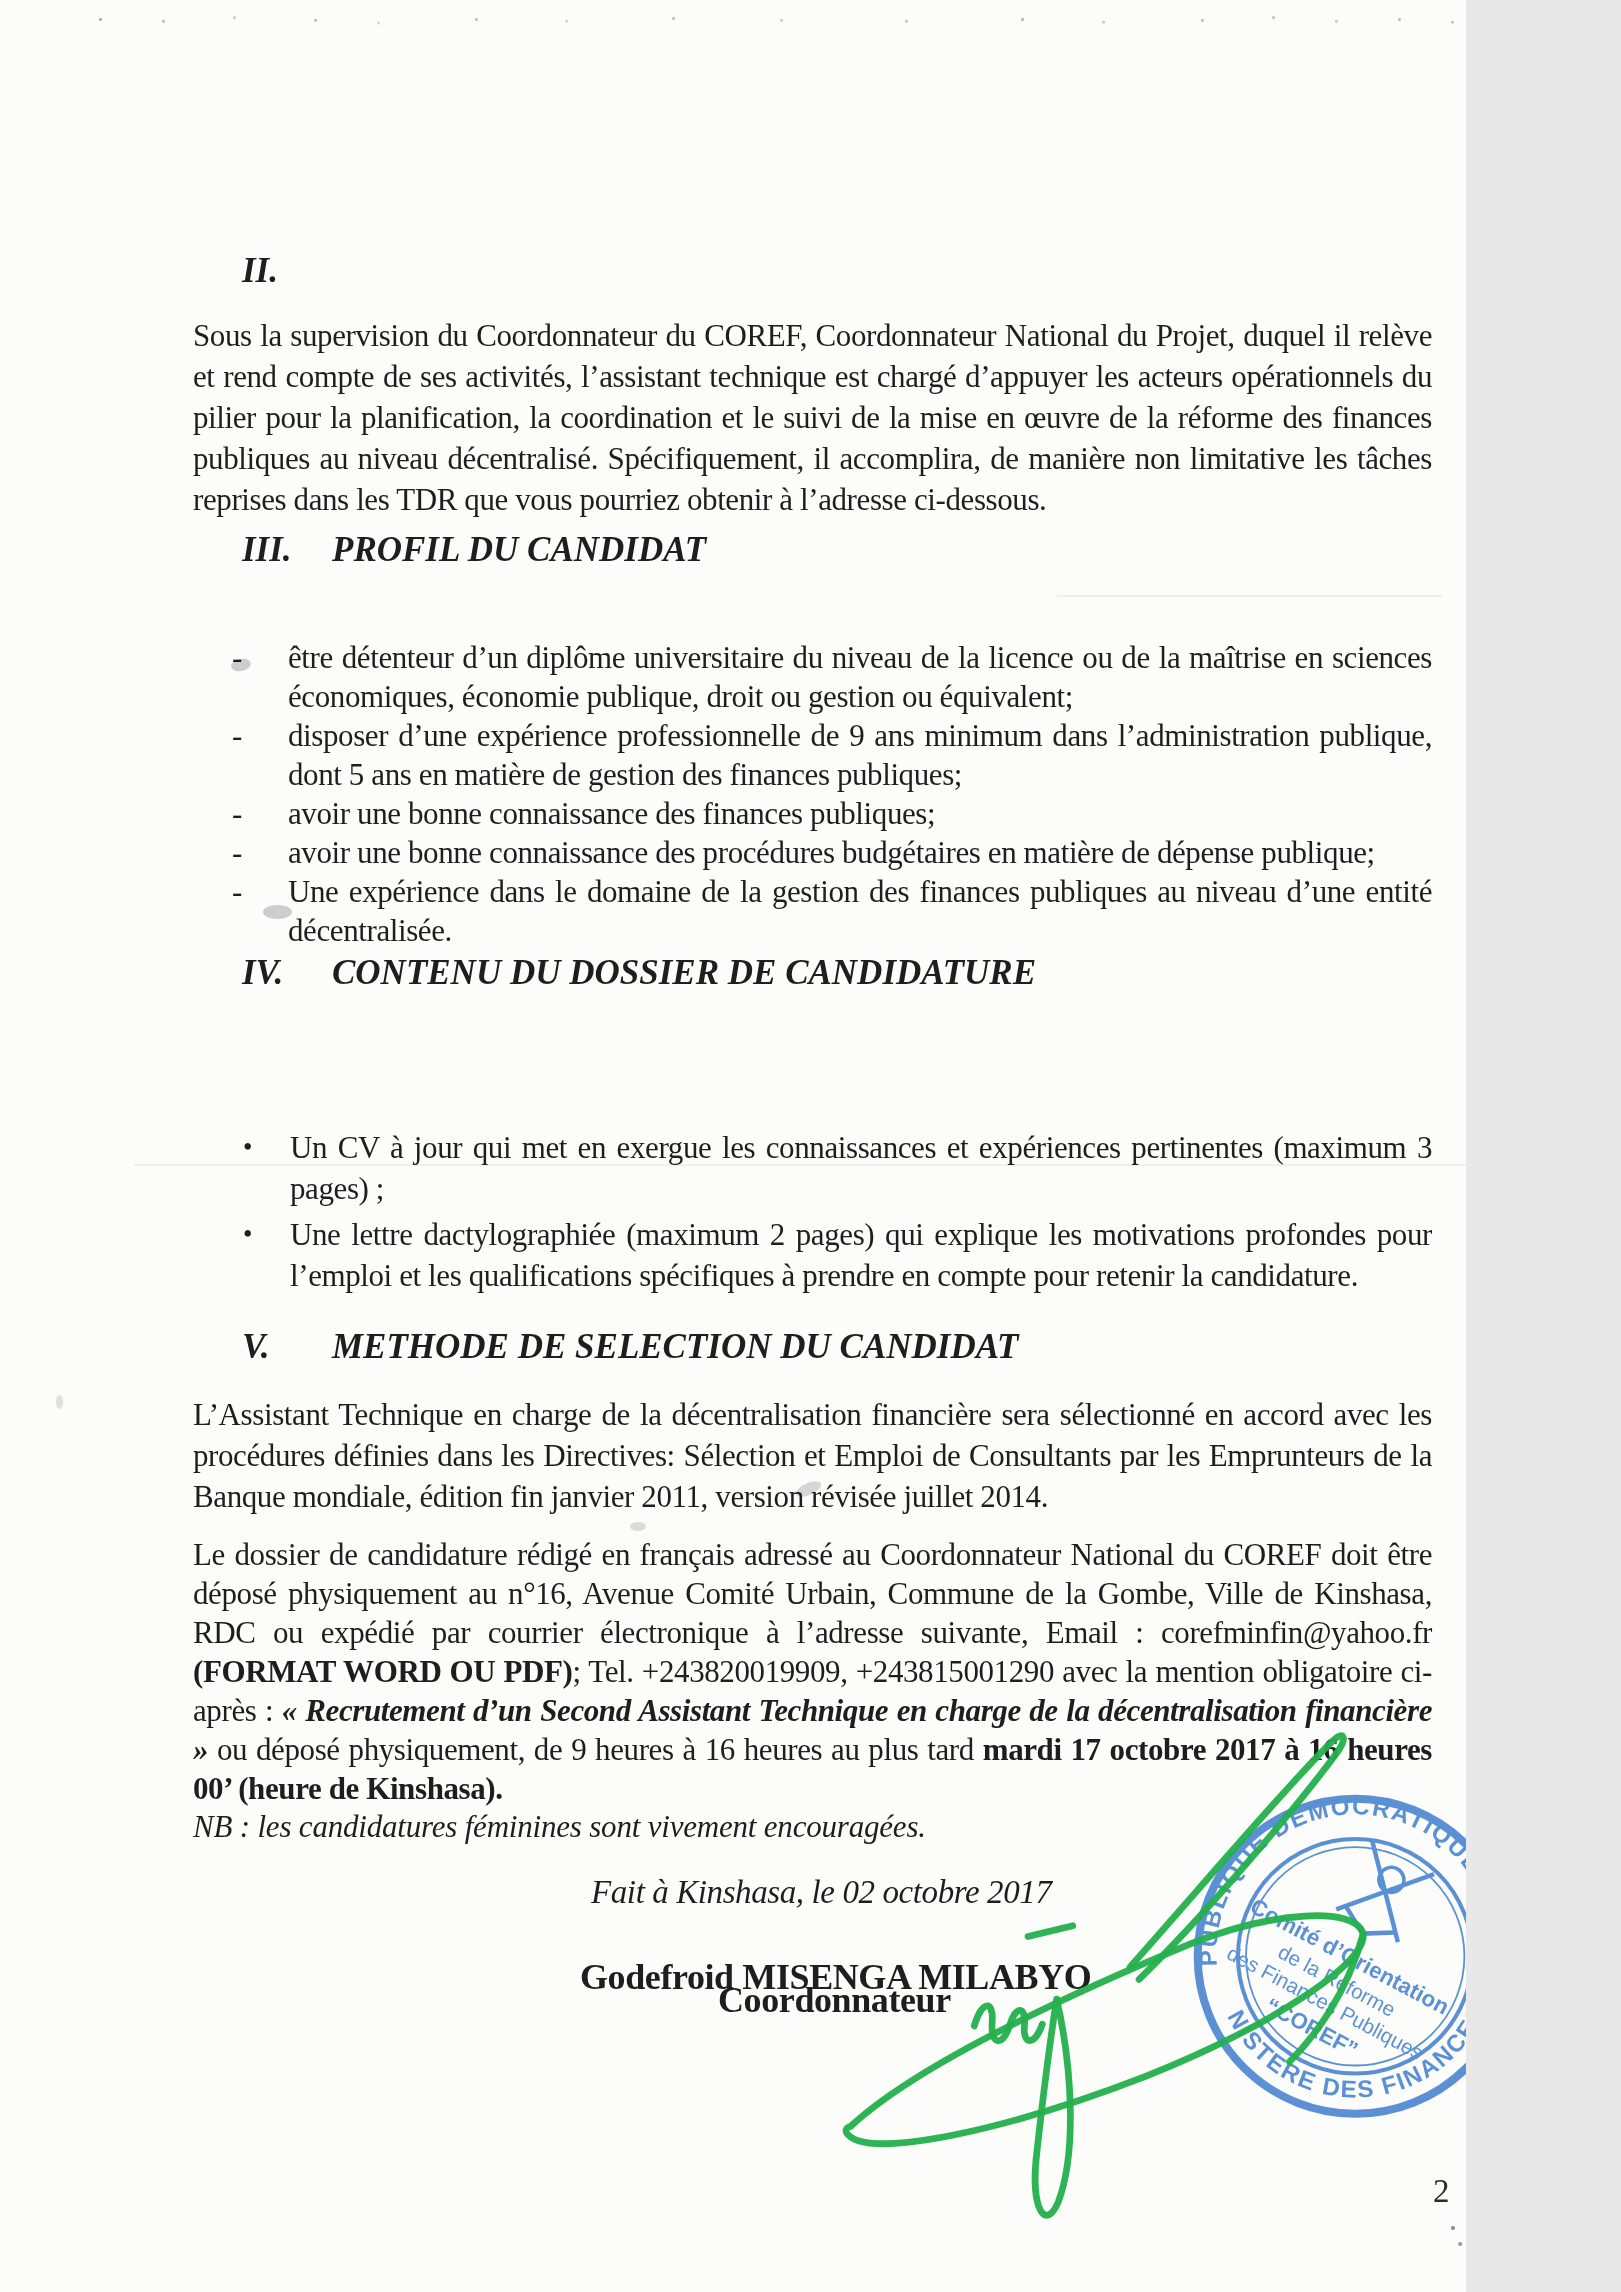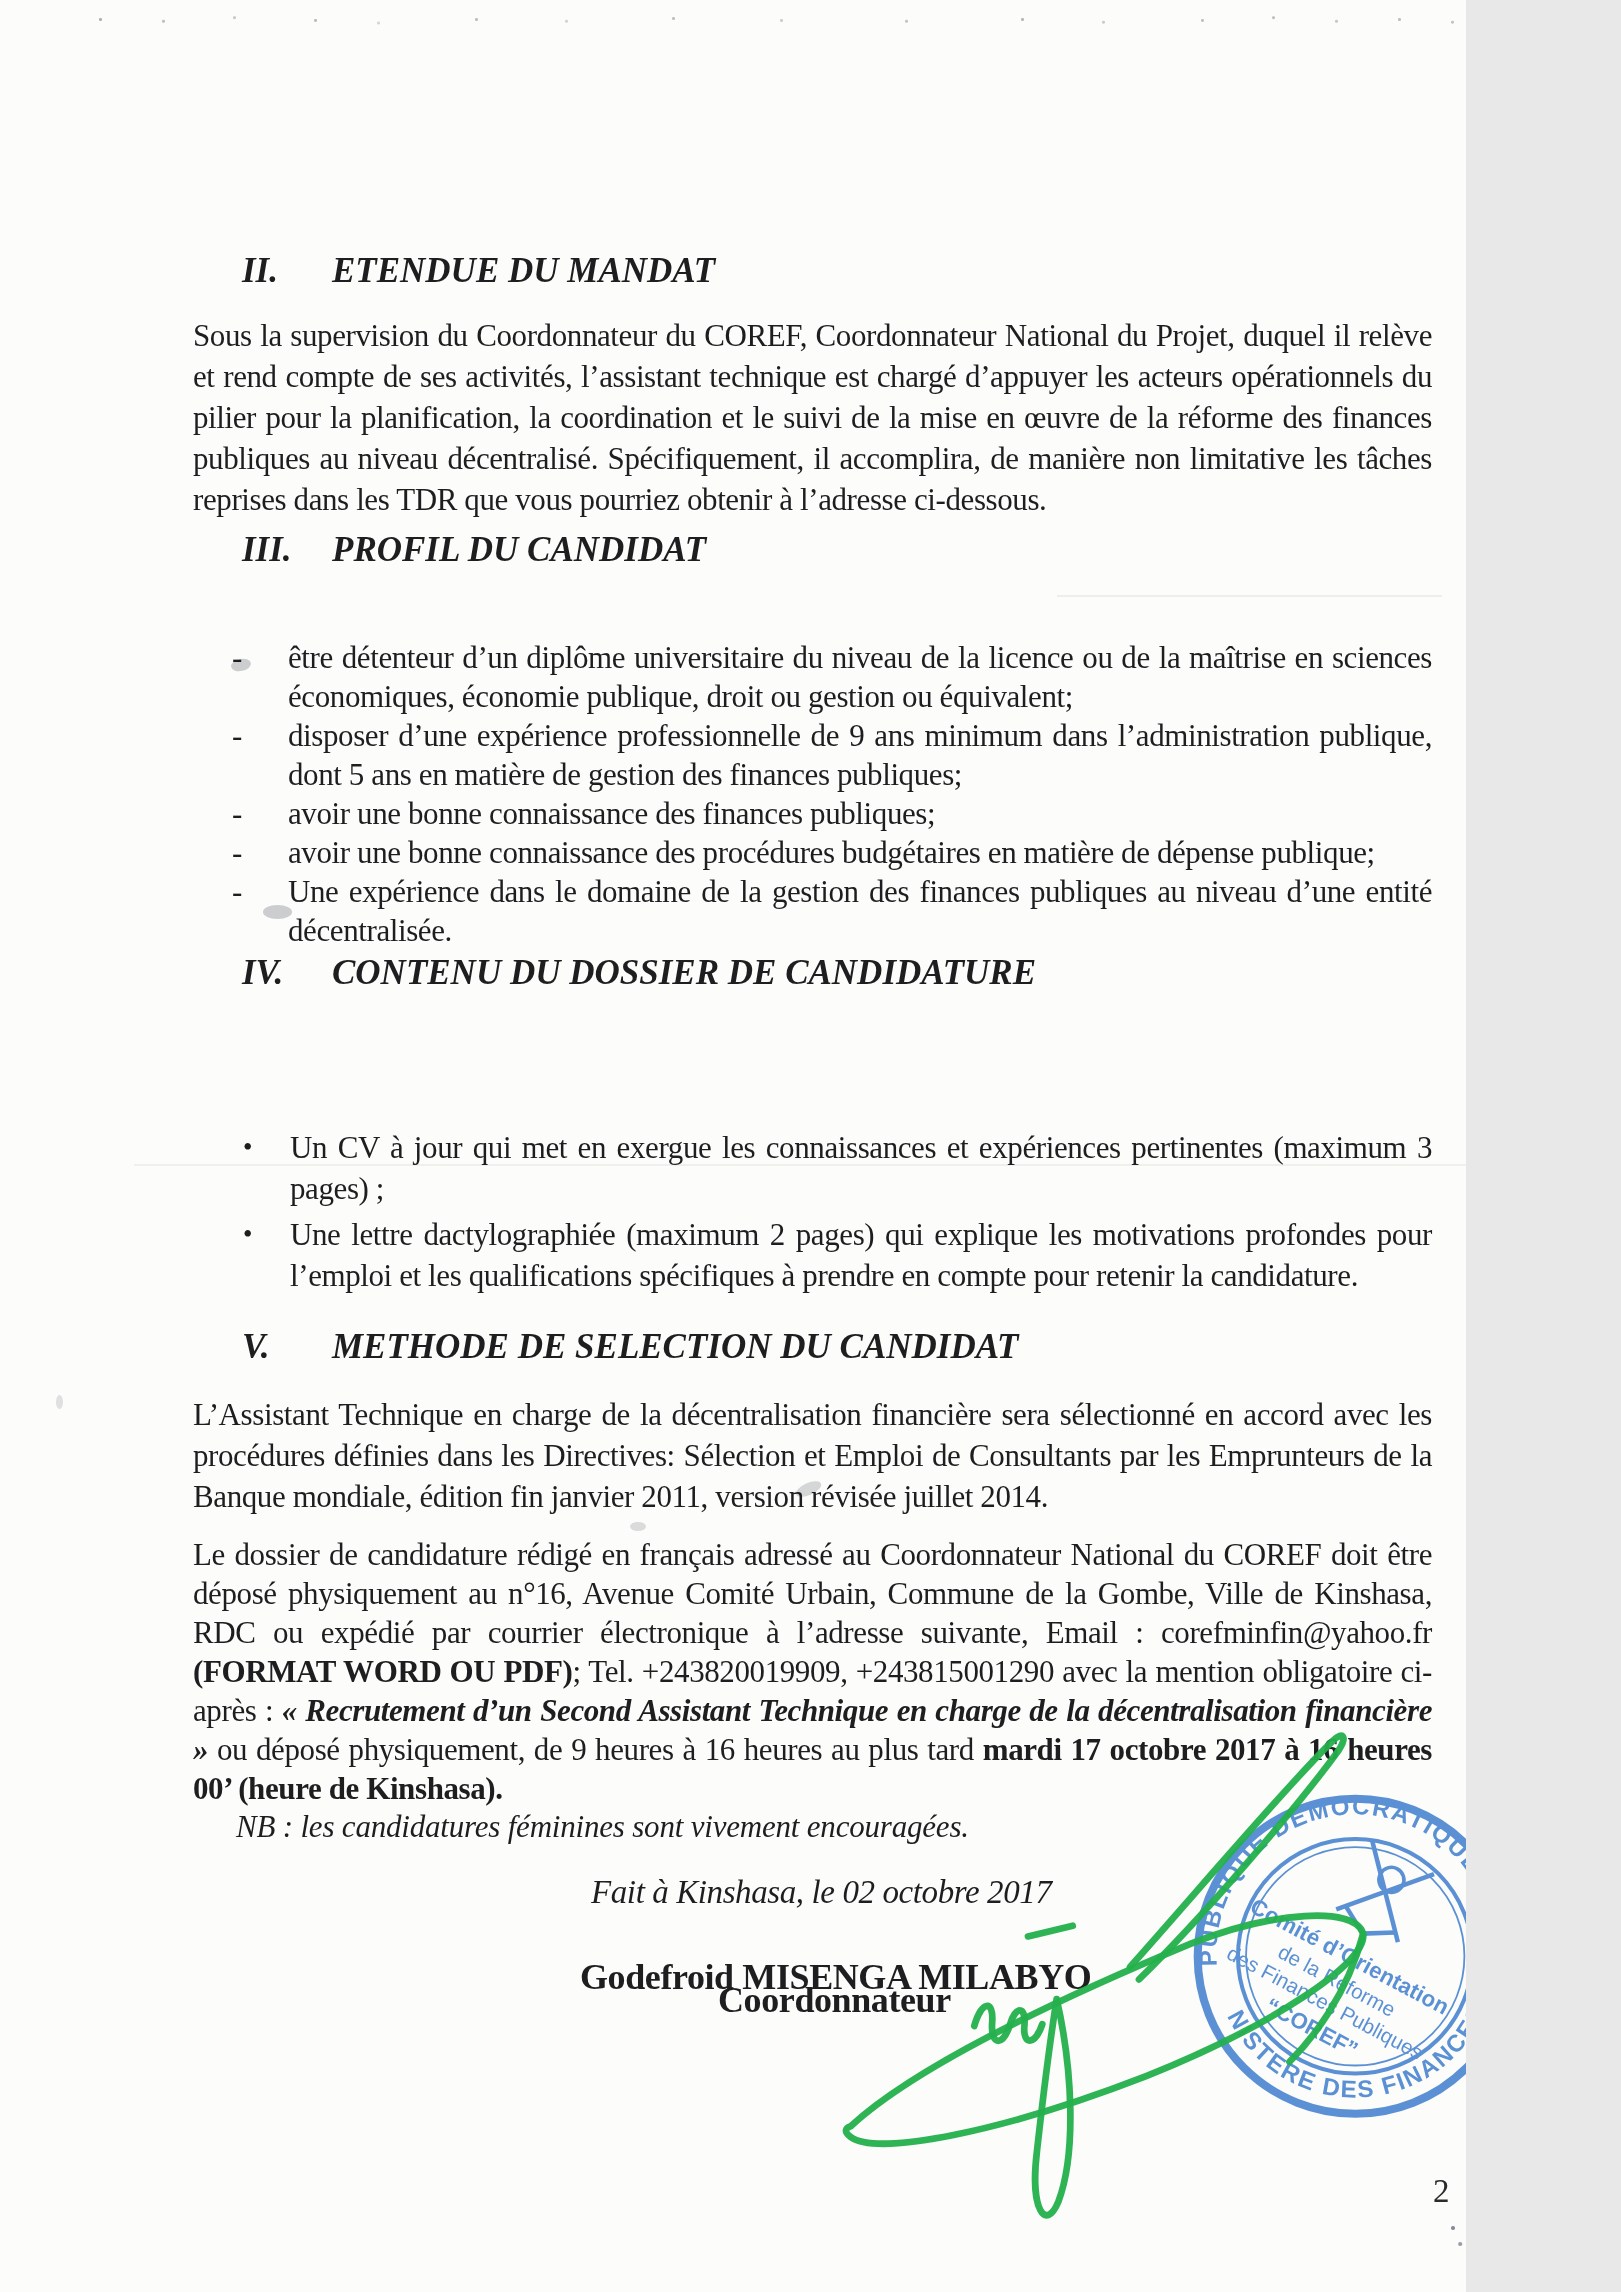--- a/index.html
+++ b/index.html
@@ -27,21 +27,21 @@
   .list{left:193px;width:1239px;font-size:31px;letter-spacing:-0.4px;}
   .li{display:flex;padding-left:39px;line-height:39px;}
   .li .mk{flex:0 0 56px;}
   .li .li-text{flex:1;text-align:justify;}
   .bullets .li{padding-left:50px;line-height:41px;margin-bottom:5.4px;}
   .bullets .mk{flex:0 0 47px;font-size:27px;}
   .p-depot{line-height:39px;}
   .seg-bold{font-weight:bold;}
   .seg-bolditalic{font-weight:bold;font-style:italic;}
   .seg-underline{text-underline-offset:4.5px;margin-top:28px;}
-  .nb-line{left:193px;font-size:31px;font-style:italic;letter-spacing:-0.2px;margin-left:43px;}
+  .nb-line{left:193px;font-size:31px;font-style:italic;letter-spacing:-0.2px;}
   .fait-line{left:591px;font-size:33px;letter-spacing:-0.4px;font-style:italic;}
   .signer-name{left:580px;font-size:36px;font-weight:bold;letter-spacing:-0.4px;}
   .signer-role{left:718px;font-size:36px;font-weight:bold;letter-spacing:-0.4px;}
   .page-num{left:1433px;top:2173px;font-size:33px;color:#2b2b2d;}
   
   .top-noise{left:99px;top:18px;width:2.7px;height:2.7px;background:rgba(50,50,55,.38);border-radius:50%;
     box-shadow:63px 1.8px rgba(50,50,55,.3),134px -1.8px rgba(50,50,55,.26),215px 0.9px rgba(50,50,55,.32),
     278px 3.6px rgba(70,70,75,.2),376px 0 rgba(50,50,55,.3),466px 1.8px rgba(50,50,55,.2),
     573px -0.9px rgba(50,50,55,.3),681px 0.9px rgba(50,50,55,.24),806px 1.8px rgba(50,50,55,.28),
     922px 0 rgba(50,50,55,.34),1003px 2.7px rgba(50,50,55,.24),1102px 0.9px rgba(50,50,55,.3),
@@ -72,21 +72,20 @@
   <div class="blk streak1"></div>
   <div class="blk streak2"></div>
   <div class="blk smudge sm1"></div>
   <div class="blk smudge sm2"></div>
   <div class="blk smudge sm3"></div>
   <div class="blk smudge sm4"></div>
   <div class="blk smudge sm5"></div>
 
   <div class="blk heading" style="top:251px">
     <span class="h-num">II.</span>
-    <span class="h-title">ETENDUE DU MANDAT</span>
   </div>
   <div class="blk body-text" style="top:315px">Sous la supervision du Coordonnateur du COREF, Coordonnateur National du Projet, duquel il relève et rend compte de ses activités, l’assistant technique est chargé d’appuyer les acteurs opérationnels du pilier pour la planification, la coordination et le suivi de la mise en œuvre de la réforme des finances publiques au niveau décentralisé. Spécifiquement, il accomplira, de manière non limitative les tâches reprises dans les TDR que vous pourriez obtenir à l’adresse ci-dessous.</div>
 
   <div class="blk heading" style="top:530px">
     <span class="h-num">III.</span>
     <span class="h-title">PROFIL DU CANDIDAT</span>
   </div>
 
   <div class="blk list dashes" style="top:638px">
     <div class="li">

